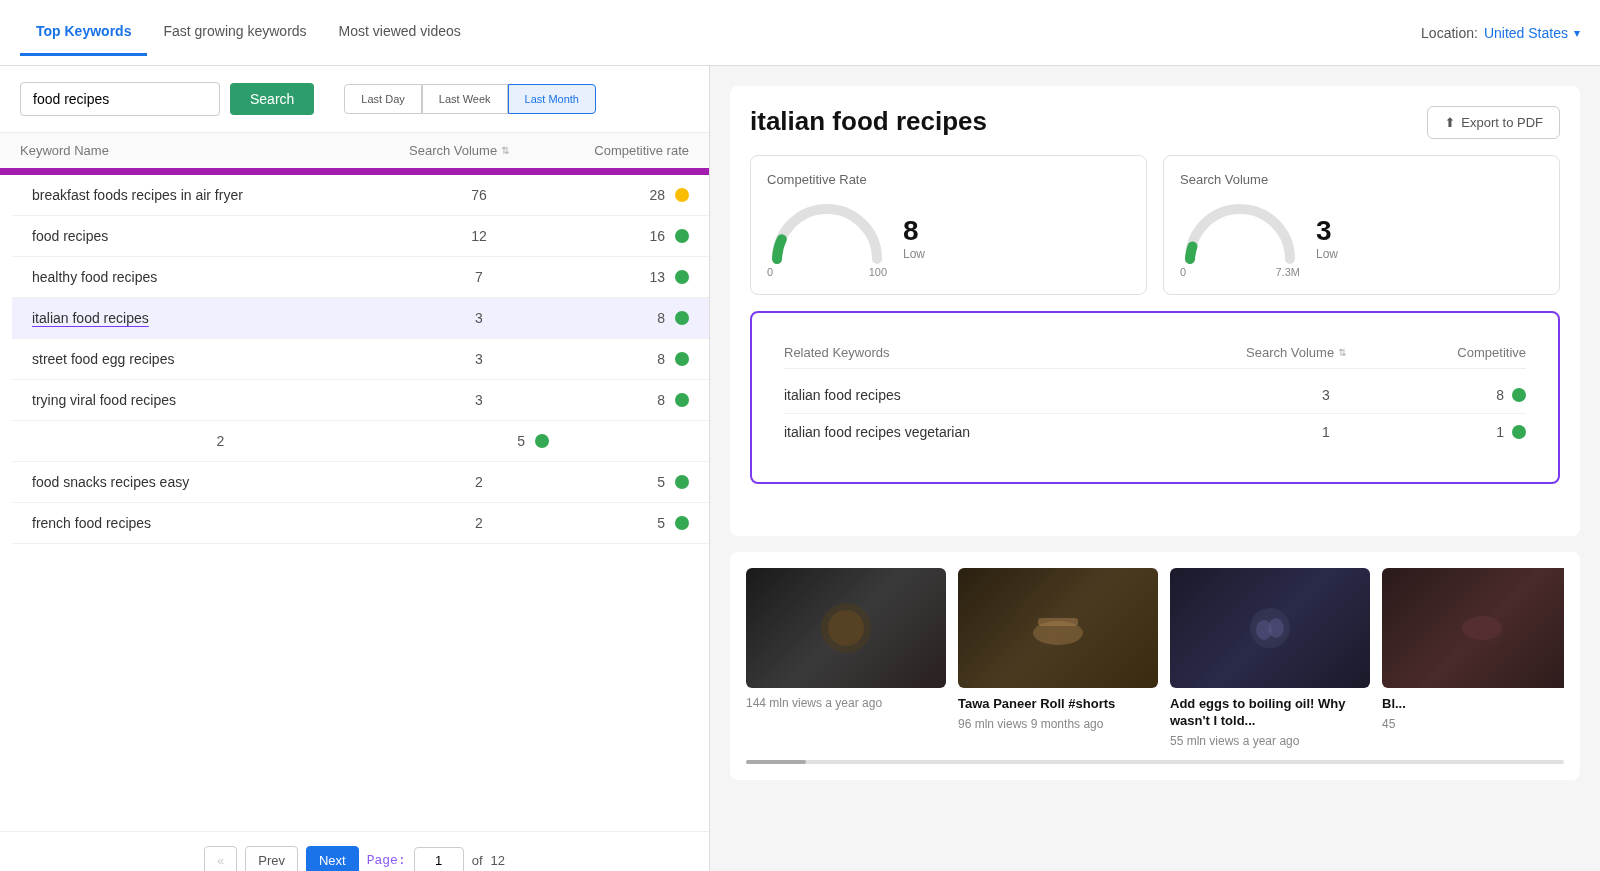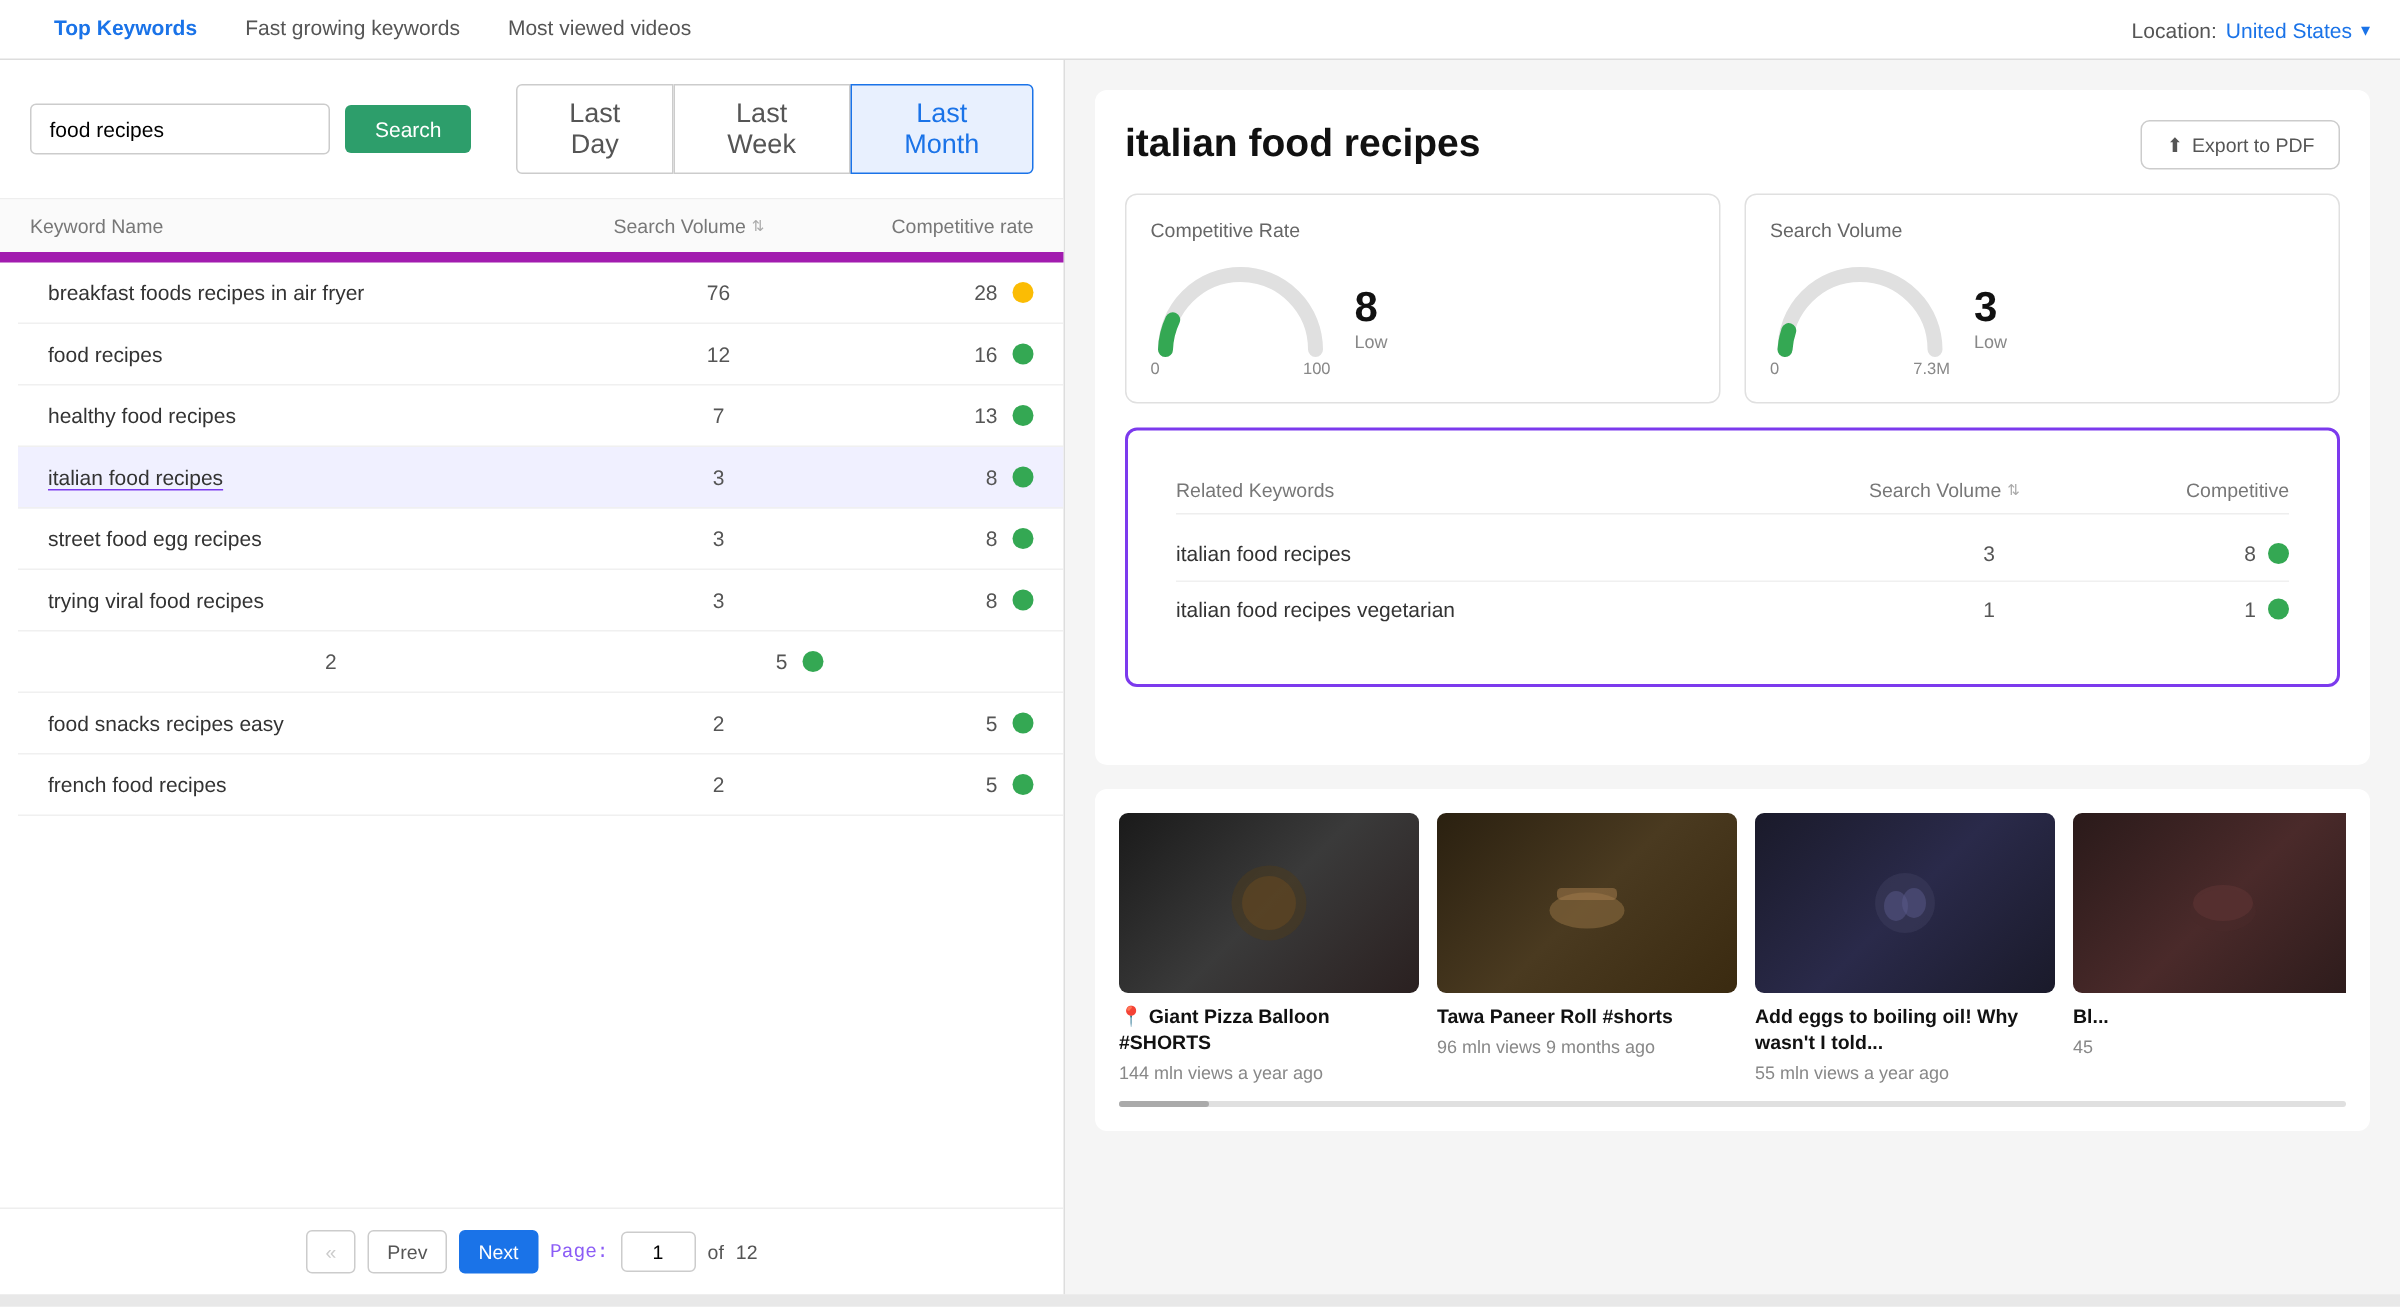--- a/index.html
+++ b/index.html
@@ -1,38 +1,38 @@
 <!DOCTYPE html>
 <html><head>
   <meta charset="utf-8">
   <style>
     * { box-sizing: border-box; margin: 0; padding: 0; }
     body { font-family: -apple-system, BlinkMacSystemFont, 'Segoe UI', Arial, sans-serif; background: #e8e8e8; color: #333; font-size: 14px; }
 
     
-    .top-nav { display: flex; align-items: center; justify-content: space-between; background: #fff; padding: 0 20px; border-bottom: 1px solid #ddd; height: 40px; }
+    .top-nav { display: flex; align-items: center; justify-content: space-between; background: #fff; padding: 0 20px; border-bottom: 1px solid #ddd; height: 66px; }
     .nav-tabs { display: flex; gap: 0; }
     .nav-tab { padding: 14px 16px; cursor: pointer; font-size: 14px; font-weight: 500; color: #555; border-bottom: 3px solid transparent; }
     .nav-tab.active { color: #1a73e8; border-bottom: 3px solid #1a73e8; font-weight: 600; }
     .location-area { display: flex; align-items: center; gap: 6px; font-size: 14px; color: #555; }
     .location-link { color: #1a73e8; cursor: pointer; font-weight: 500; }
     .chevron-down { font-size: 12px; color: #1a73e8; }
 
     
     .main-layout { display: flex; height: calc(100vh - 48px); }
 
     
     .left-panel { width: 710px; background: #fff; border-right: 1px solid #ddd; display: flex; flex-direction: column; }
 
     
     .search-bar { display: flex; align-items: center; gap: 10px; padding: 16px 20px; border-bottom: 1px solid #eee; }
     .search-input { border: 1px solid #ccc; border-radius: 4px; padding: 8px 12px; font-size: 14px; width: 200px; outline: none; }
     .search-btn { background: #2d9e6b; color: #fff; border: none; border-radius: 4px; padding: 8px 20px; font-size: 14px; cursor: pointer; font-weight: 500; }
     .time-filters { display: flex; gap: 0; margin-left: 20px; }
-    .time-btn { padding: 8px 16px; border: 1px solid #ccc; background: #fff; cursor: pointer; font-size: 18px; color: #555; }
+    .time-btn { padding: 8px 16px; border: 1px solid #ccc; background: #fff; cursor: pointer; font-size: 11px; color: #555; }
     .time-btn:first-child { border-radius: 4px 0 0 4px; }
     .time-btn:last-child { border-radius: 0 4px 4px 0; }
     .time-btn.active { background: #e8f0fe; border-color: #1a73e8; color: #1a73e8; font-weight: 500; }
 
     
     .table-header { display: grid; grid-template-columns: 1fr 140px 140px; padding: 10px 20px; border-bottom: 7px solid #a21caf; background: #fafafa; }
     .col-label { font-size: 13px; color: #777; display: flex; align-items: center; gap: 4px; }
     .sort-icon { font-size: 10px; color: #aaa; }
 
     .table-body { flex: 1; overflow-y: auto; padding-left: 12px; }
@@ -297,23 +297,20 @@
 
         <div class="video-card">
           <div class="video-thumb">
             <div class="video-thumb-inner video-thumb-1">
               <svg width="60" height="60" viewBox="0 0 60 60">
                 <circle cx="30" cy="30" r="25" fill="#4a3a20" opacity="0.6"></circle>
                 <circle cx="30" cy="30" r="18" fill="#6a4a20" opacity="0.5"></circle>
               </svg>
             </div>
           </div>
-          <div class="video-title">
-            <span>📍</span> Giant Pizza Balloon #SHORTS
-          </div>
           <div class="video-meta">144 mln views a year ago</div>
         </div>
 
         <div class="video-card">
           <div class="video-thumb">
             <div class="video-thumb-inner video-thumb-2">
               <svg width="60" height="40" viewBox="0 0 60 40">
                 <ellipse cx="30" cy="25" rx="25" ry="12" fill="#8a6a40" opacity="0.6"></ellipse>
                 <rect x="10" y="10" width="40" height="8" rx="3" fill="#aa8050" opacity="0.5"></rect>
               </svg>

